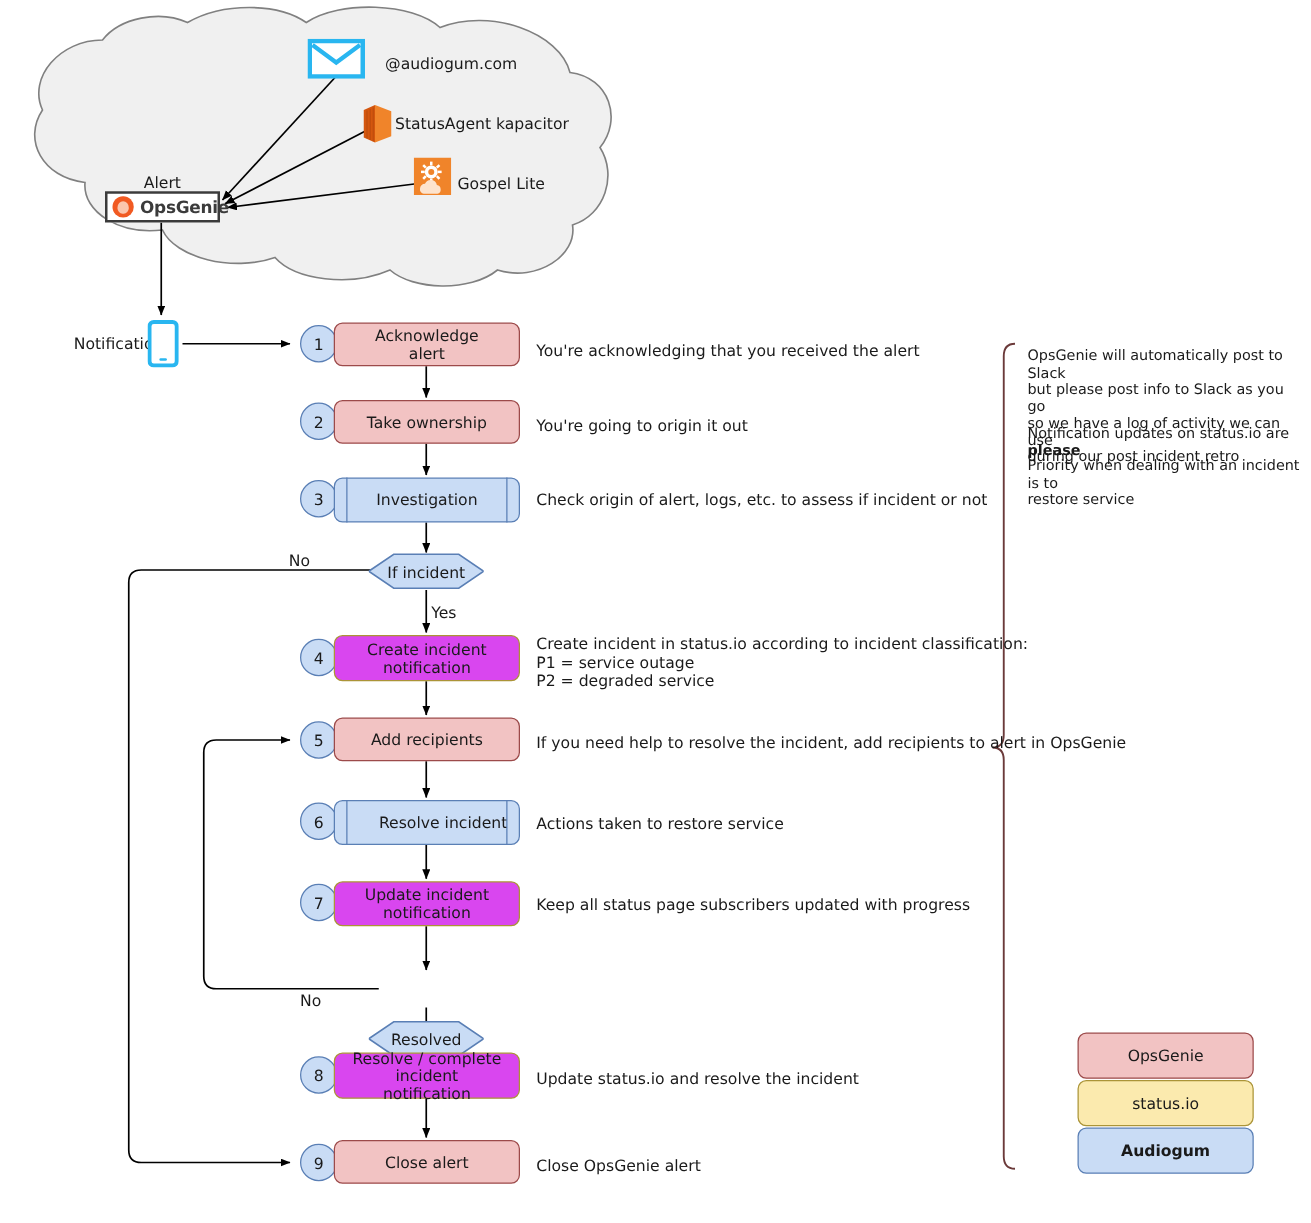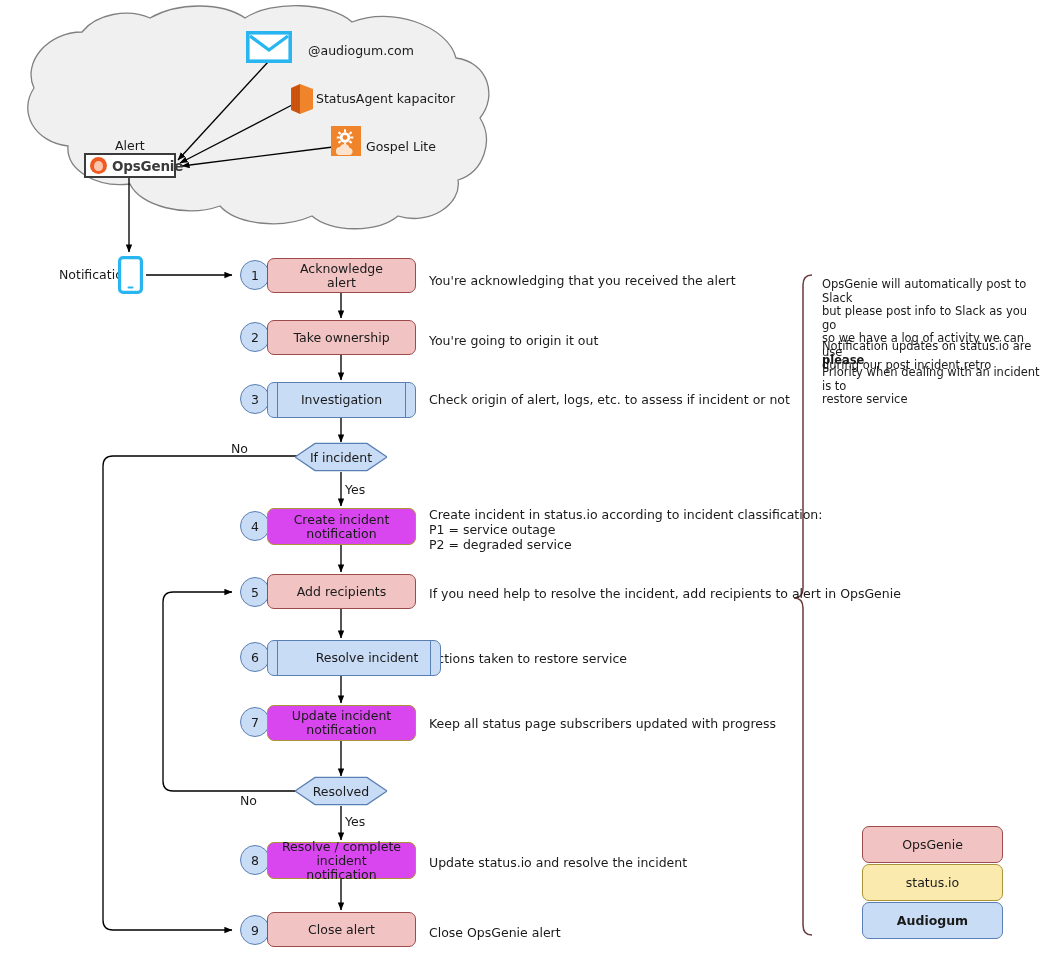--- a/index.html
+++ b/index.html
@@ -248,32 +248,32 @@
 P1 = service outage
 P2 = degraded service</div>
 
   <div class="scircle" style="left:240px;top:577px;">5</div>
   <div class="pbox opsgenie" style="left:267px;top:574px;width:149px;height:35px;">
     <span>Add recipients</span>
   </div>
   <div class="anno" style="left:429px;top:586px;">If you need help to resolve the incident, add recipients to alert in OpsGenie</div>
 
   <div class="scircle" style="left:240px;top:642px;">6</div>
-  <div class="pbox audiogum predef" style="left:267px;top:640px;width:174px;height:36px;padding-left:32px;">
+  <div class="pbox audiogum predef" style="left:267px;top:640px;width:149px;height:36px;padding-left:32px;">
     <span>Resolve incident</span>
   </div>
   <div class="anno" style="left:429px;top:651px;">Actions taken to restore service</div>
 
   <div class="scircle" style="left:240px;top:707px;">7</div>
   <div class="pbox statusio" style="left:267px;top:705px;width:149px;height:36px;">
     <span>Update incident notification</span>
   </div>
   <div class="anno" style="left:429px;top:716px;">Keep all status page subscribers updated with progress</div>
 
-  <div class="diamond" style="left:295px;top:776px;width:92px;height:30px;justify-content:center;">
+  <div class="diamond" style="left:295px;top:816px;width:92px;height:30px;justify-content:center;">
     <svg width="92" height="30" viewBox="0 0 92 30">
       <path d="M0 15 L20 1.4 L72 1.4 L92 15 L72 28.6 L20 28.6 Z" fill="#c9dcf5" stroke="#5a7fb5" stroke-width="1.3"></path>
     </svg>
     <span>Resolved</span>
   </div>
   <div class="lbl" style="left:240px;top:793px;">No</div>
   <div class="lbl" style="left:345px;top:814px;">Yes</div>
 
   <div class="scircle" style="left:240px;top:845px;">8</div>
   <div class="pbox statusio" style="left:267px;top:842px;width:149px;height:37px;flex-direction:column;">

